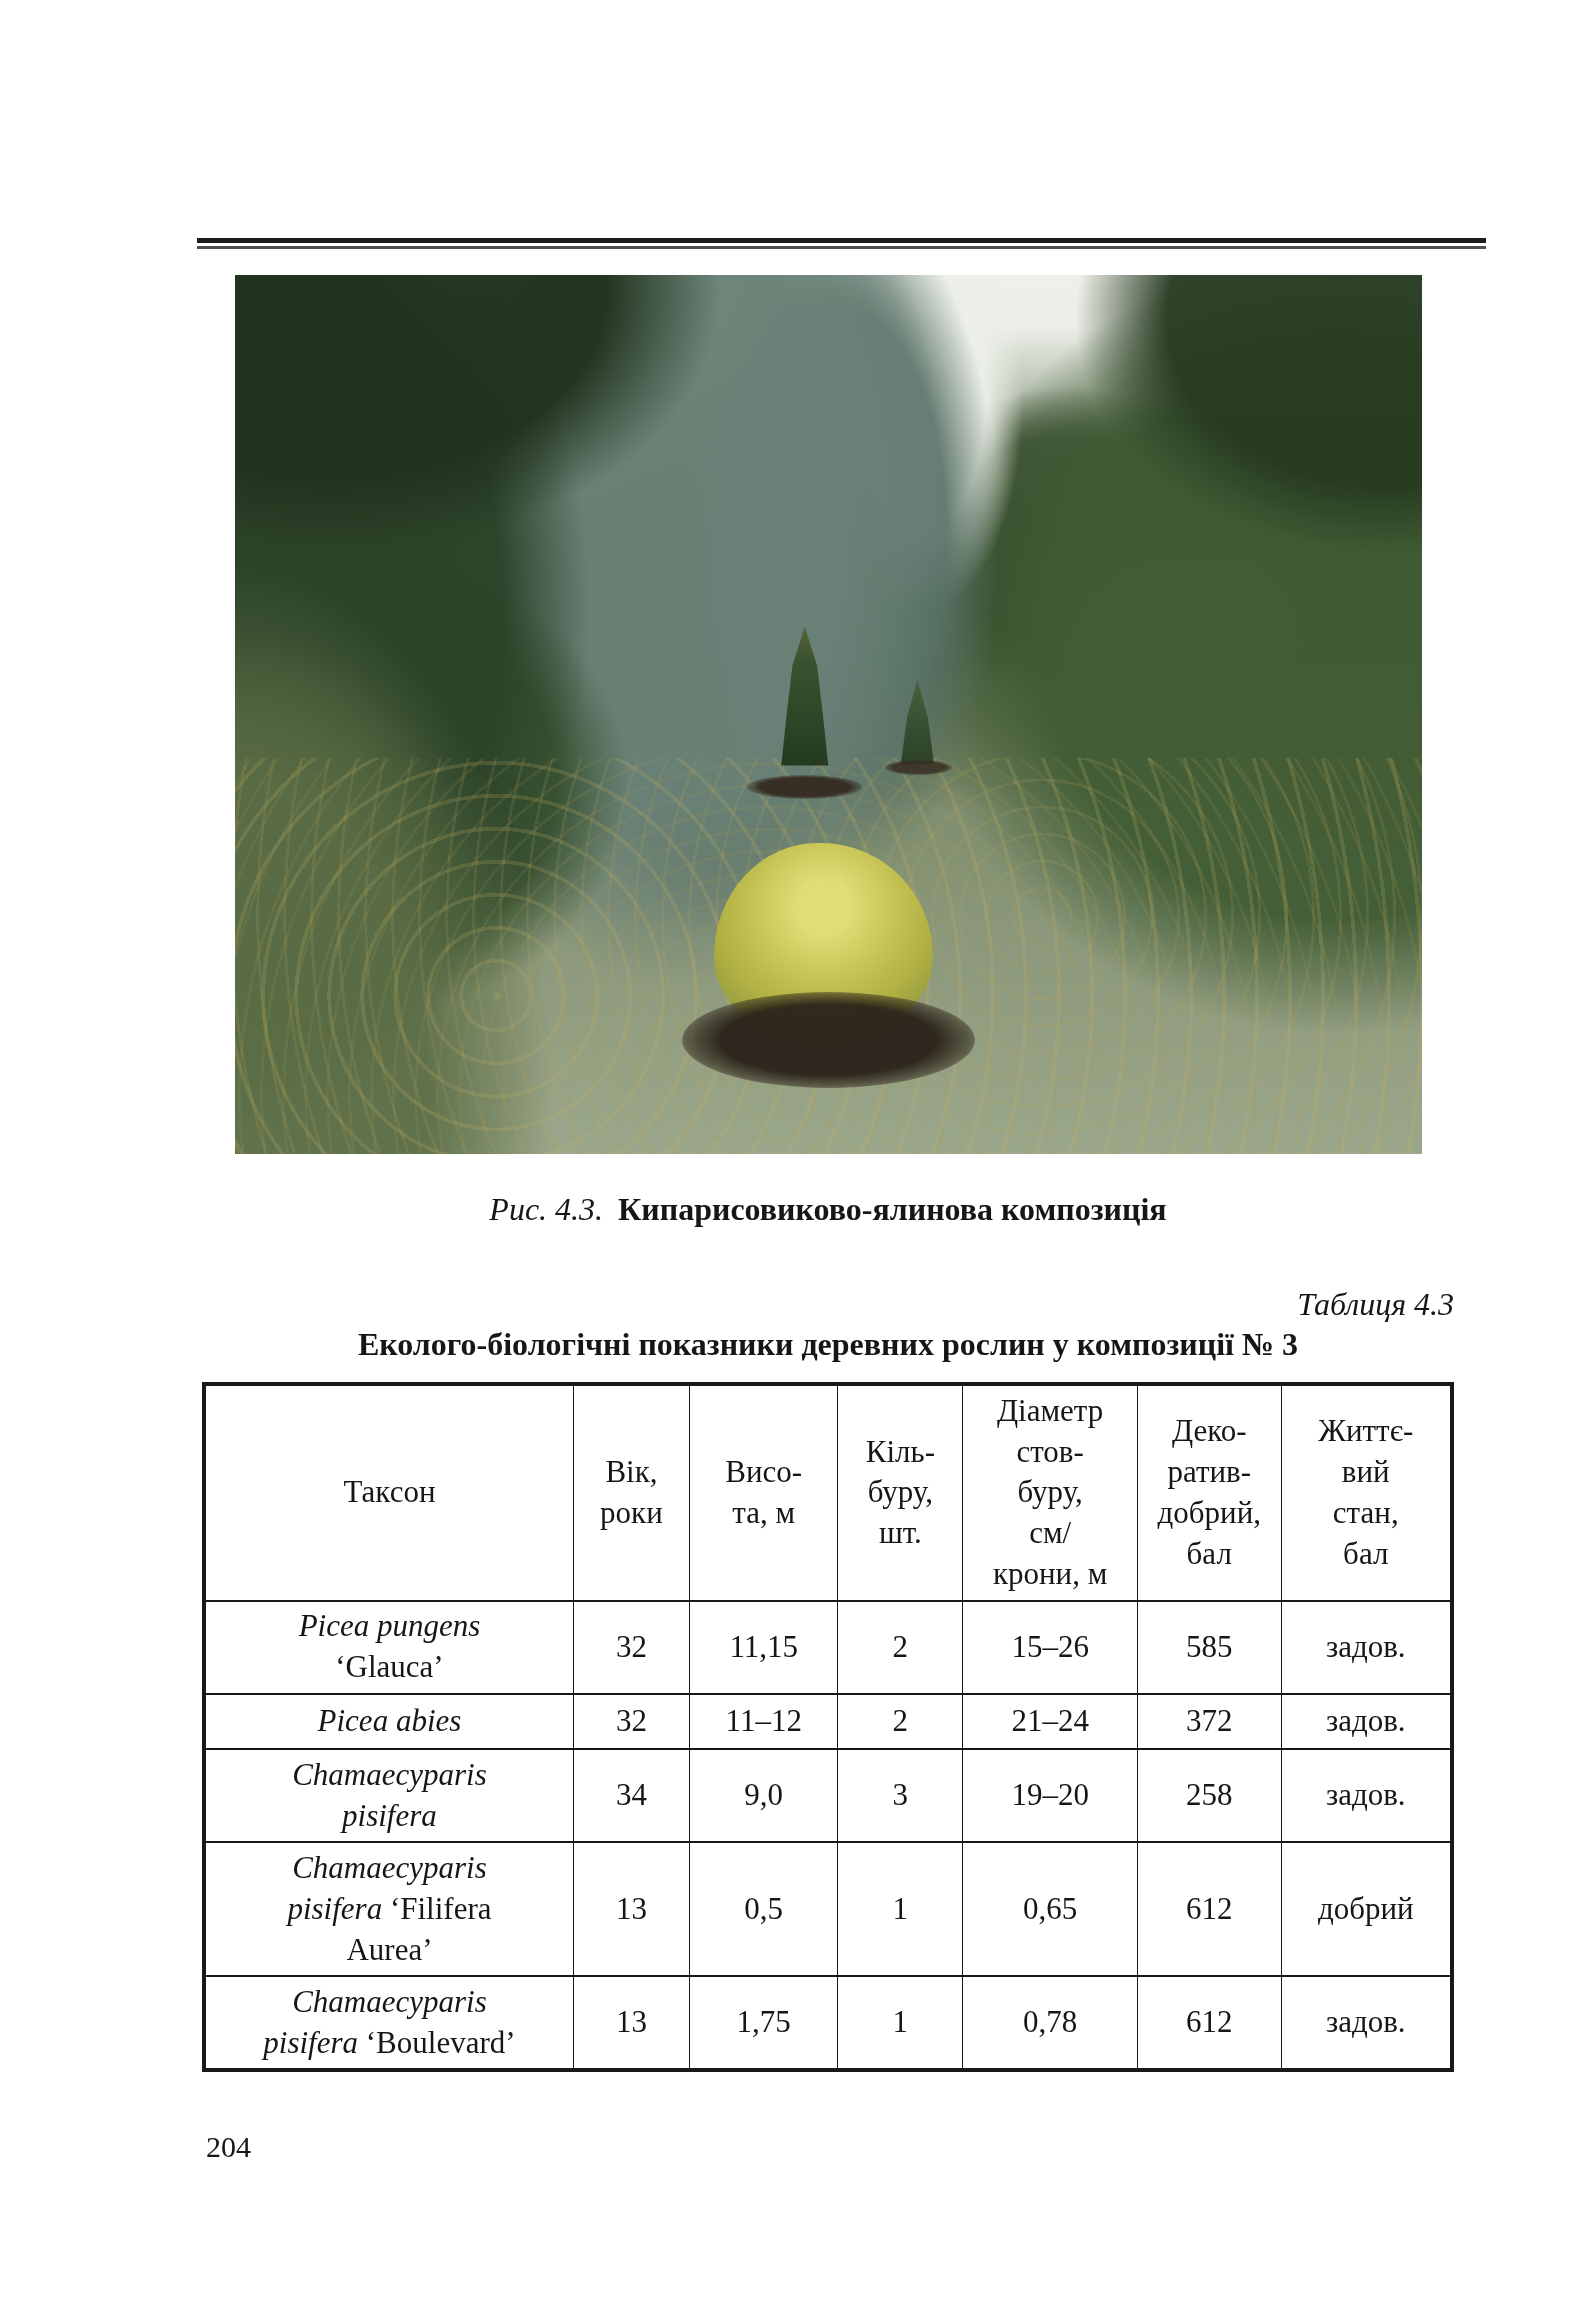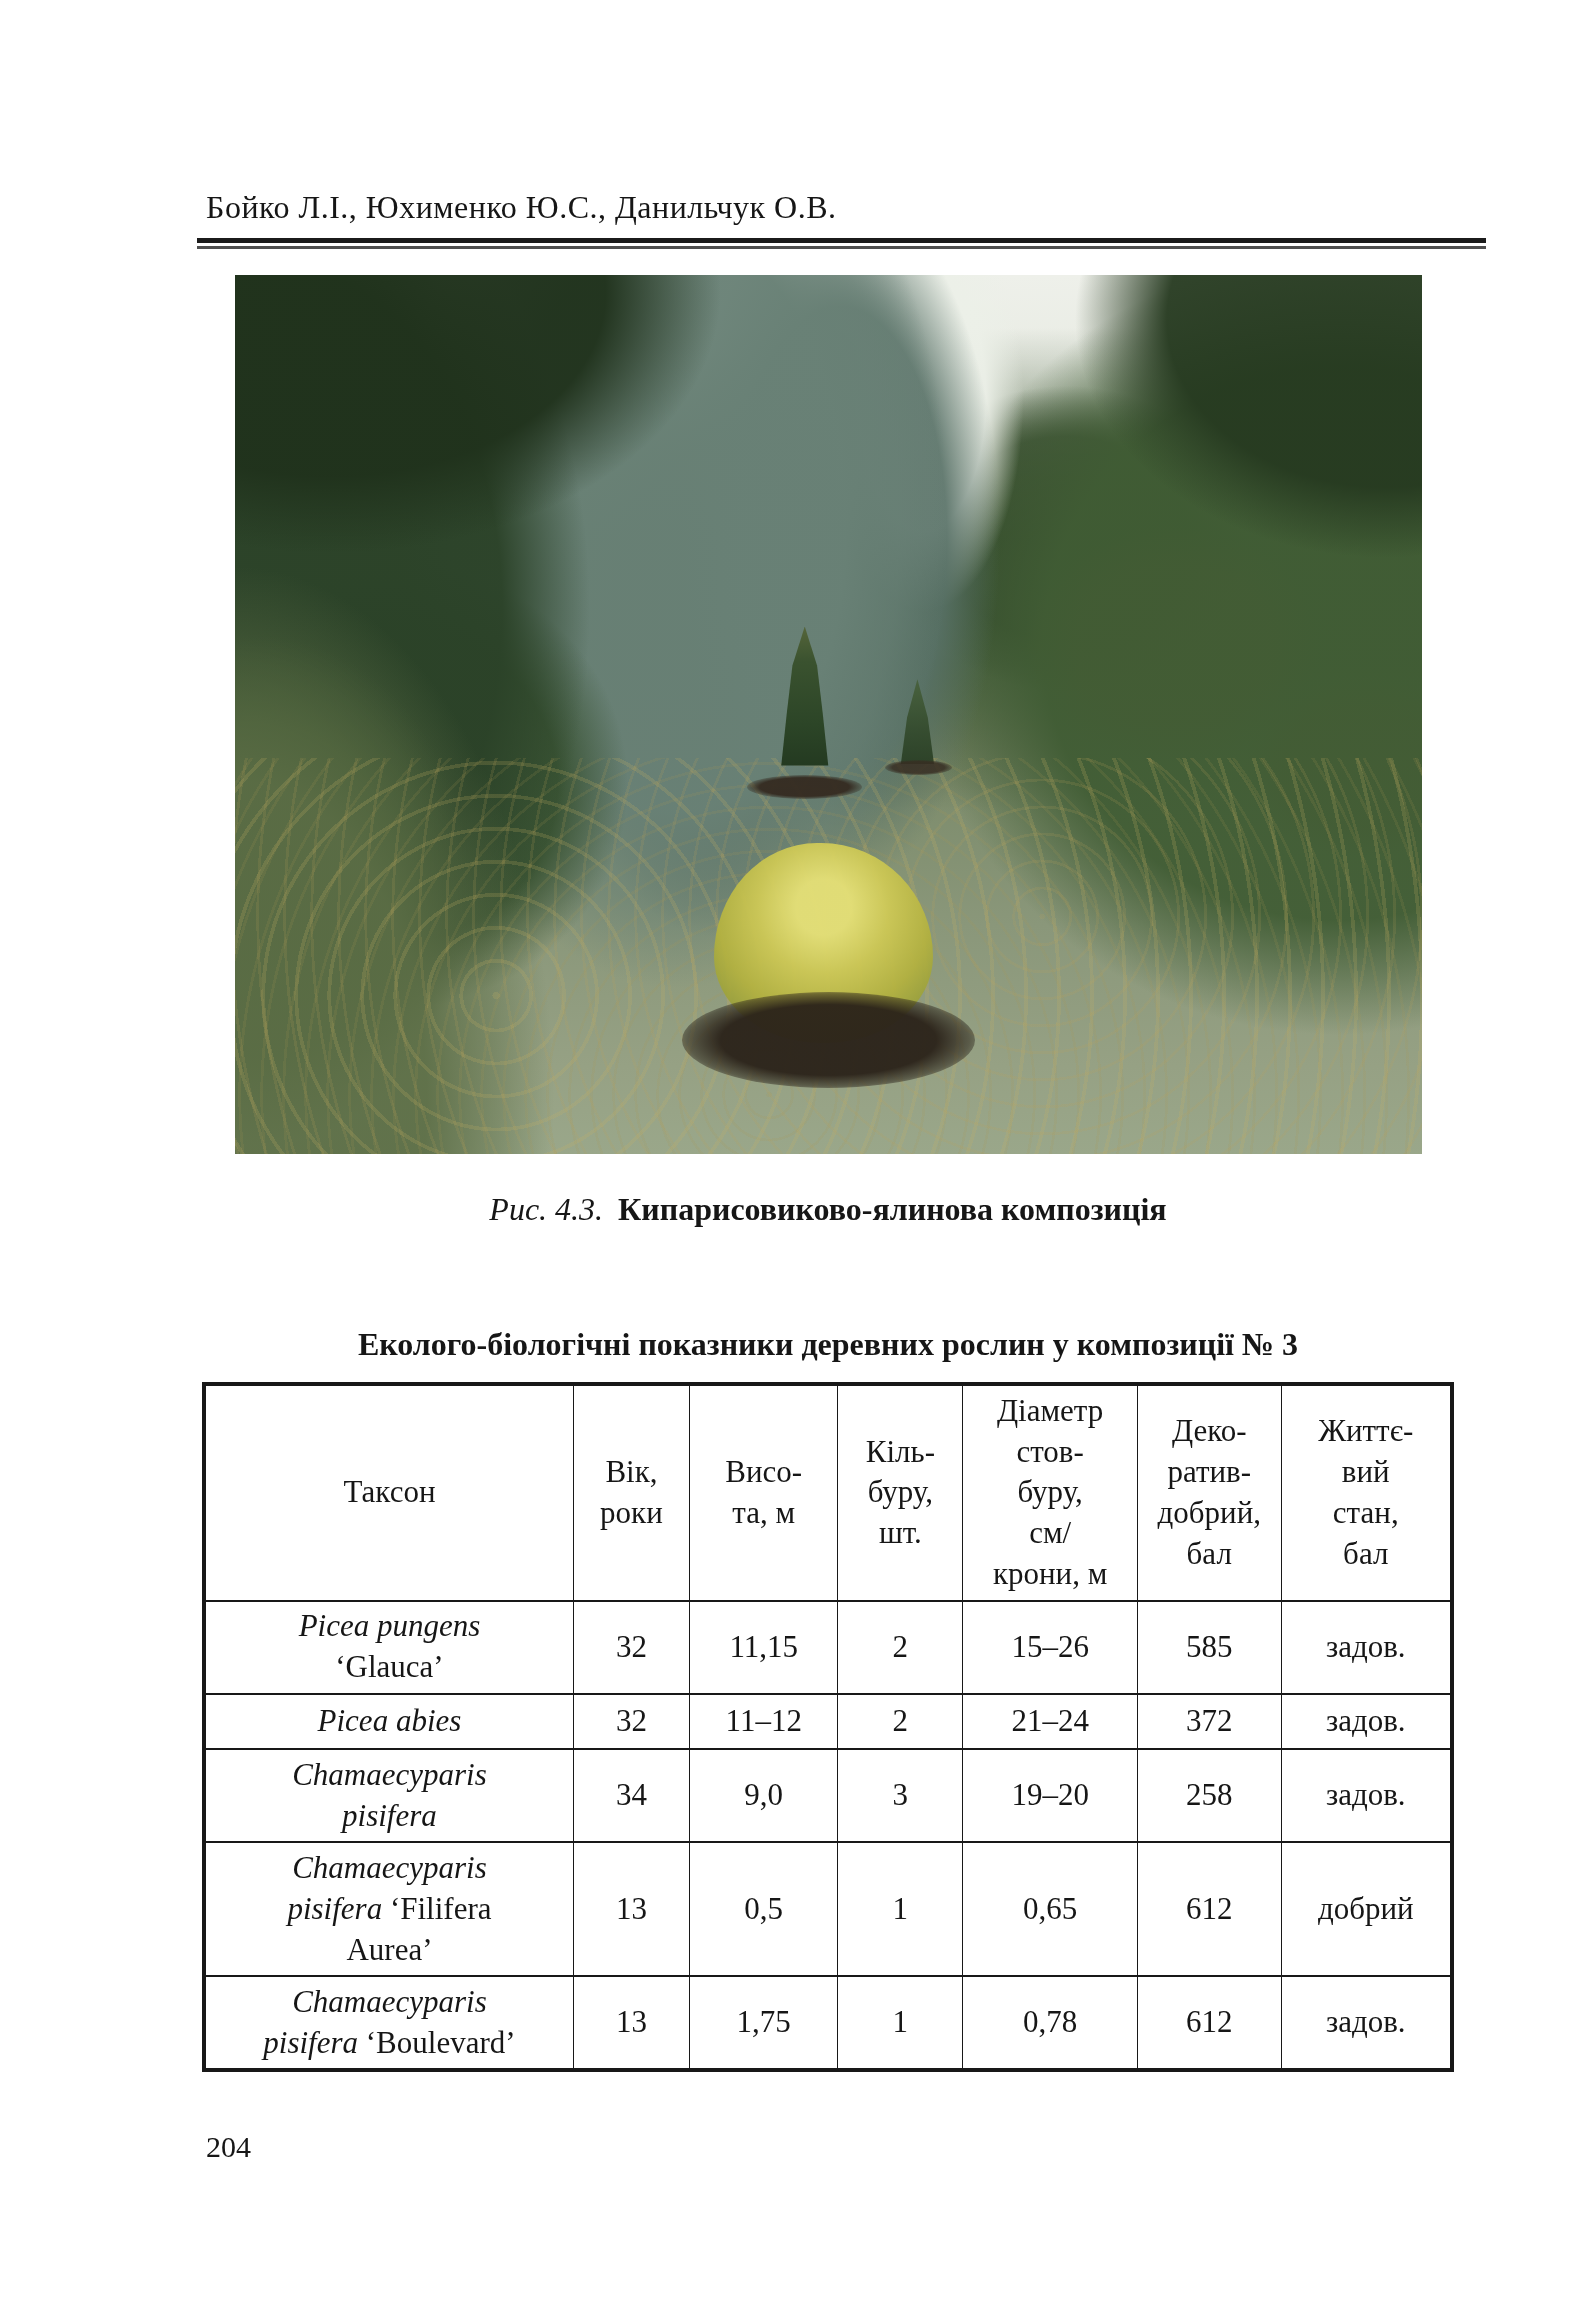--- a/index.html
+++ b/index.html
@@ -126,38 +126,38 @@
   tr.r4 td, tr.r6 td{height:81px;}
   tr.r5 td{height:121px;}
 
   .page-number{position:absolute;left:206px;top:2130px;font-size:30px;}
 </style>
 </head>
 <body>
 
 <div class="page">
 
-  <div class="running-header">Бойко Л.І., Юхименко Ю.С., Данильчук О.В.</div>
   <div class="head-rule-thick"></div>
   <div class="head-rule-thin"></div>
 
   <div class="photo">
     <div class="leaves"></div>
     <div class="columnar-tree"></div>
     <div class="columnar-mulch"></div>
     <div class="sapling"></div>
     <div class="sapling-mulch"></div>
     <div class="golden-shrub"></div>
     <div class="shrub-mulch"></div>
   </div>
 
   <div class="fig-caption">
     <span class="label">Рис. 4.3.</span><span class="title">Кипарисовиково-ялинова композиція</span>
   </div>
 
+  <div class="table-label">Таблиця 4.3</div>
   <div class="table-title">Еколого-біологічні показники деревних рослин у композиції № 3</div>
 
   <table class="data">
     <colgroup>
       <col style="width:29.6%">
         <col style="width:9.3%">
         <col style="width:11.9%">
         <col style="width:10.0%">
         <col style="width:14.0%">
         <col style="width:11.5%">

